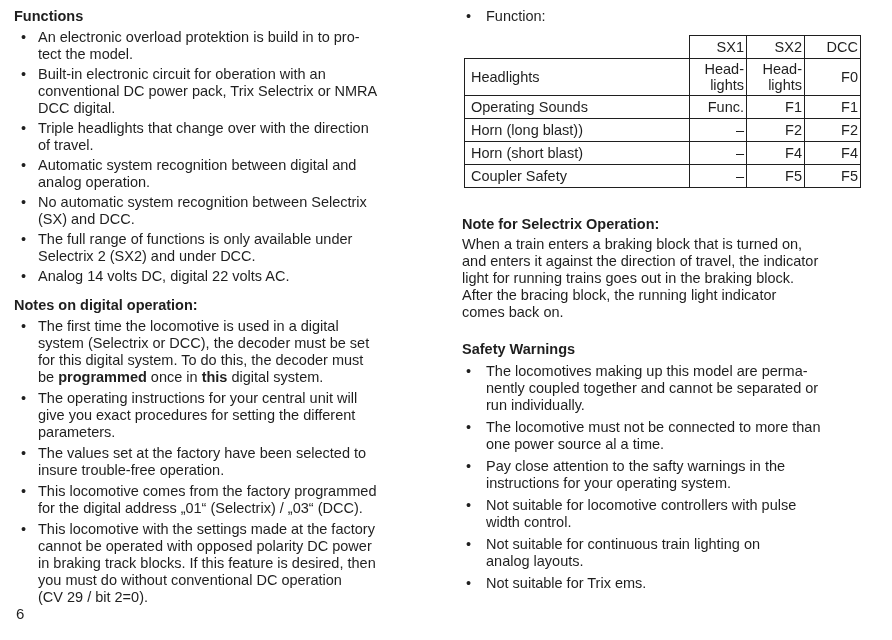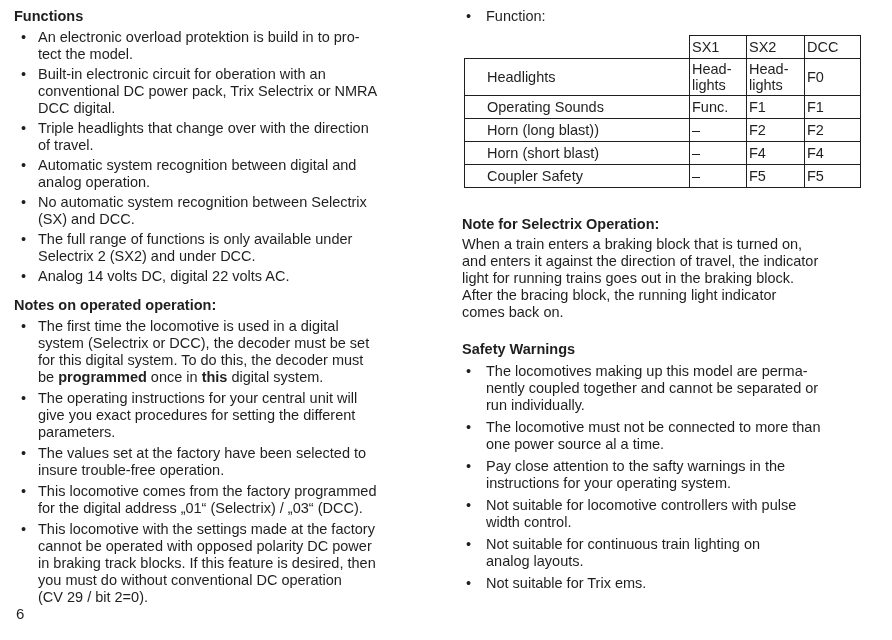--- a/index.html
+++ b/index.html
@@ -60,29 +60,29 @@
     border-collapse: collapse;
     table-layout: fixed;
     width: 396px;
     margin-top: 10px;
     margin-left: 2px;
   }
   table.fn-table td {
     border: 1.5px solid #1f1f1f;
     font-size: 14.5px;
     line-height: 16px;
-    padding: 1px 22px;
+    padding: 1px 6px;
     height: 20px;
     vertical-align: middle;
     white-space: pre-line;
   }
   table.fn-table td.blank {
     border: none;
   }
-  table.fn-table td.c { text-align: left; padding: 1px 2px; }
+  table.fn-table td.c { text-align: right; padding: 1px 2px; }
   table.fn-table tr.tall td { height: 34px; }
 
   .note-heading   { margin-top: 28px; }
   .safety-heading { margin-top: 20px; }
 
   .page-number {
     position: absolute;
     left: 16px;
     top: 604px;
     font-size: 15px;
@@ -130,21 +130,21 @@
         <span class="btxt">The full range of functions is only available under
 Selectrix 2 (SX2) and under DCC.</span>
       </div>
       <div class="bullet">
         <span class="dot">•</span>
         <span class="btxt">Analog 14 volts DC, digital 22 volts AC.</span>
       </div>
     </div>
 
     <div class="section notes">
-      <div class="heading">Notes on operated operation:</div>
+      <div class="heading">Notes on digital operation:</div>
 
       <div class="bullet">
         <span class="dot">•</span>
         <span class="btxt"><span>The first time the locomotive is used in a digital
 system (Selectrix or DCC), the decoder must be set
 for this digital system. To do this, the decoder must
 be </span><b>programmed</b><span> once in </span><b>this</b><span> digital system.</span></span>
       </div>
       <div class="bullet">
         <span class="dot">•</span>

